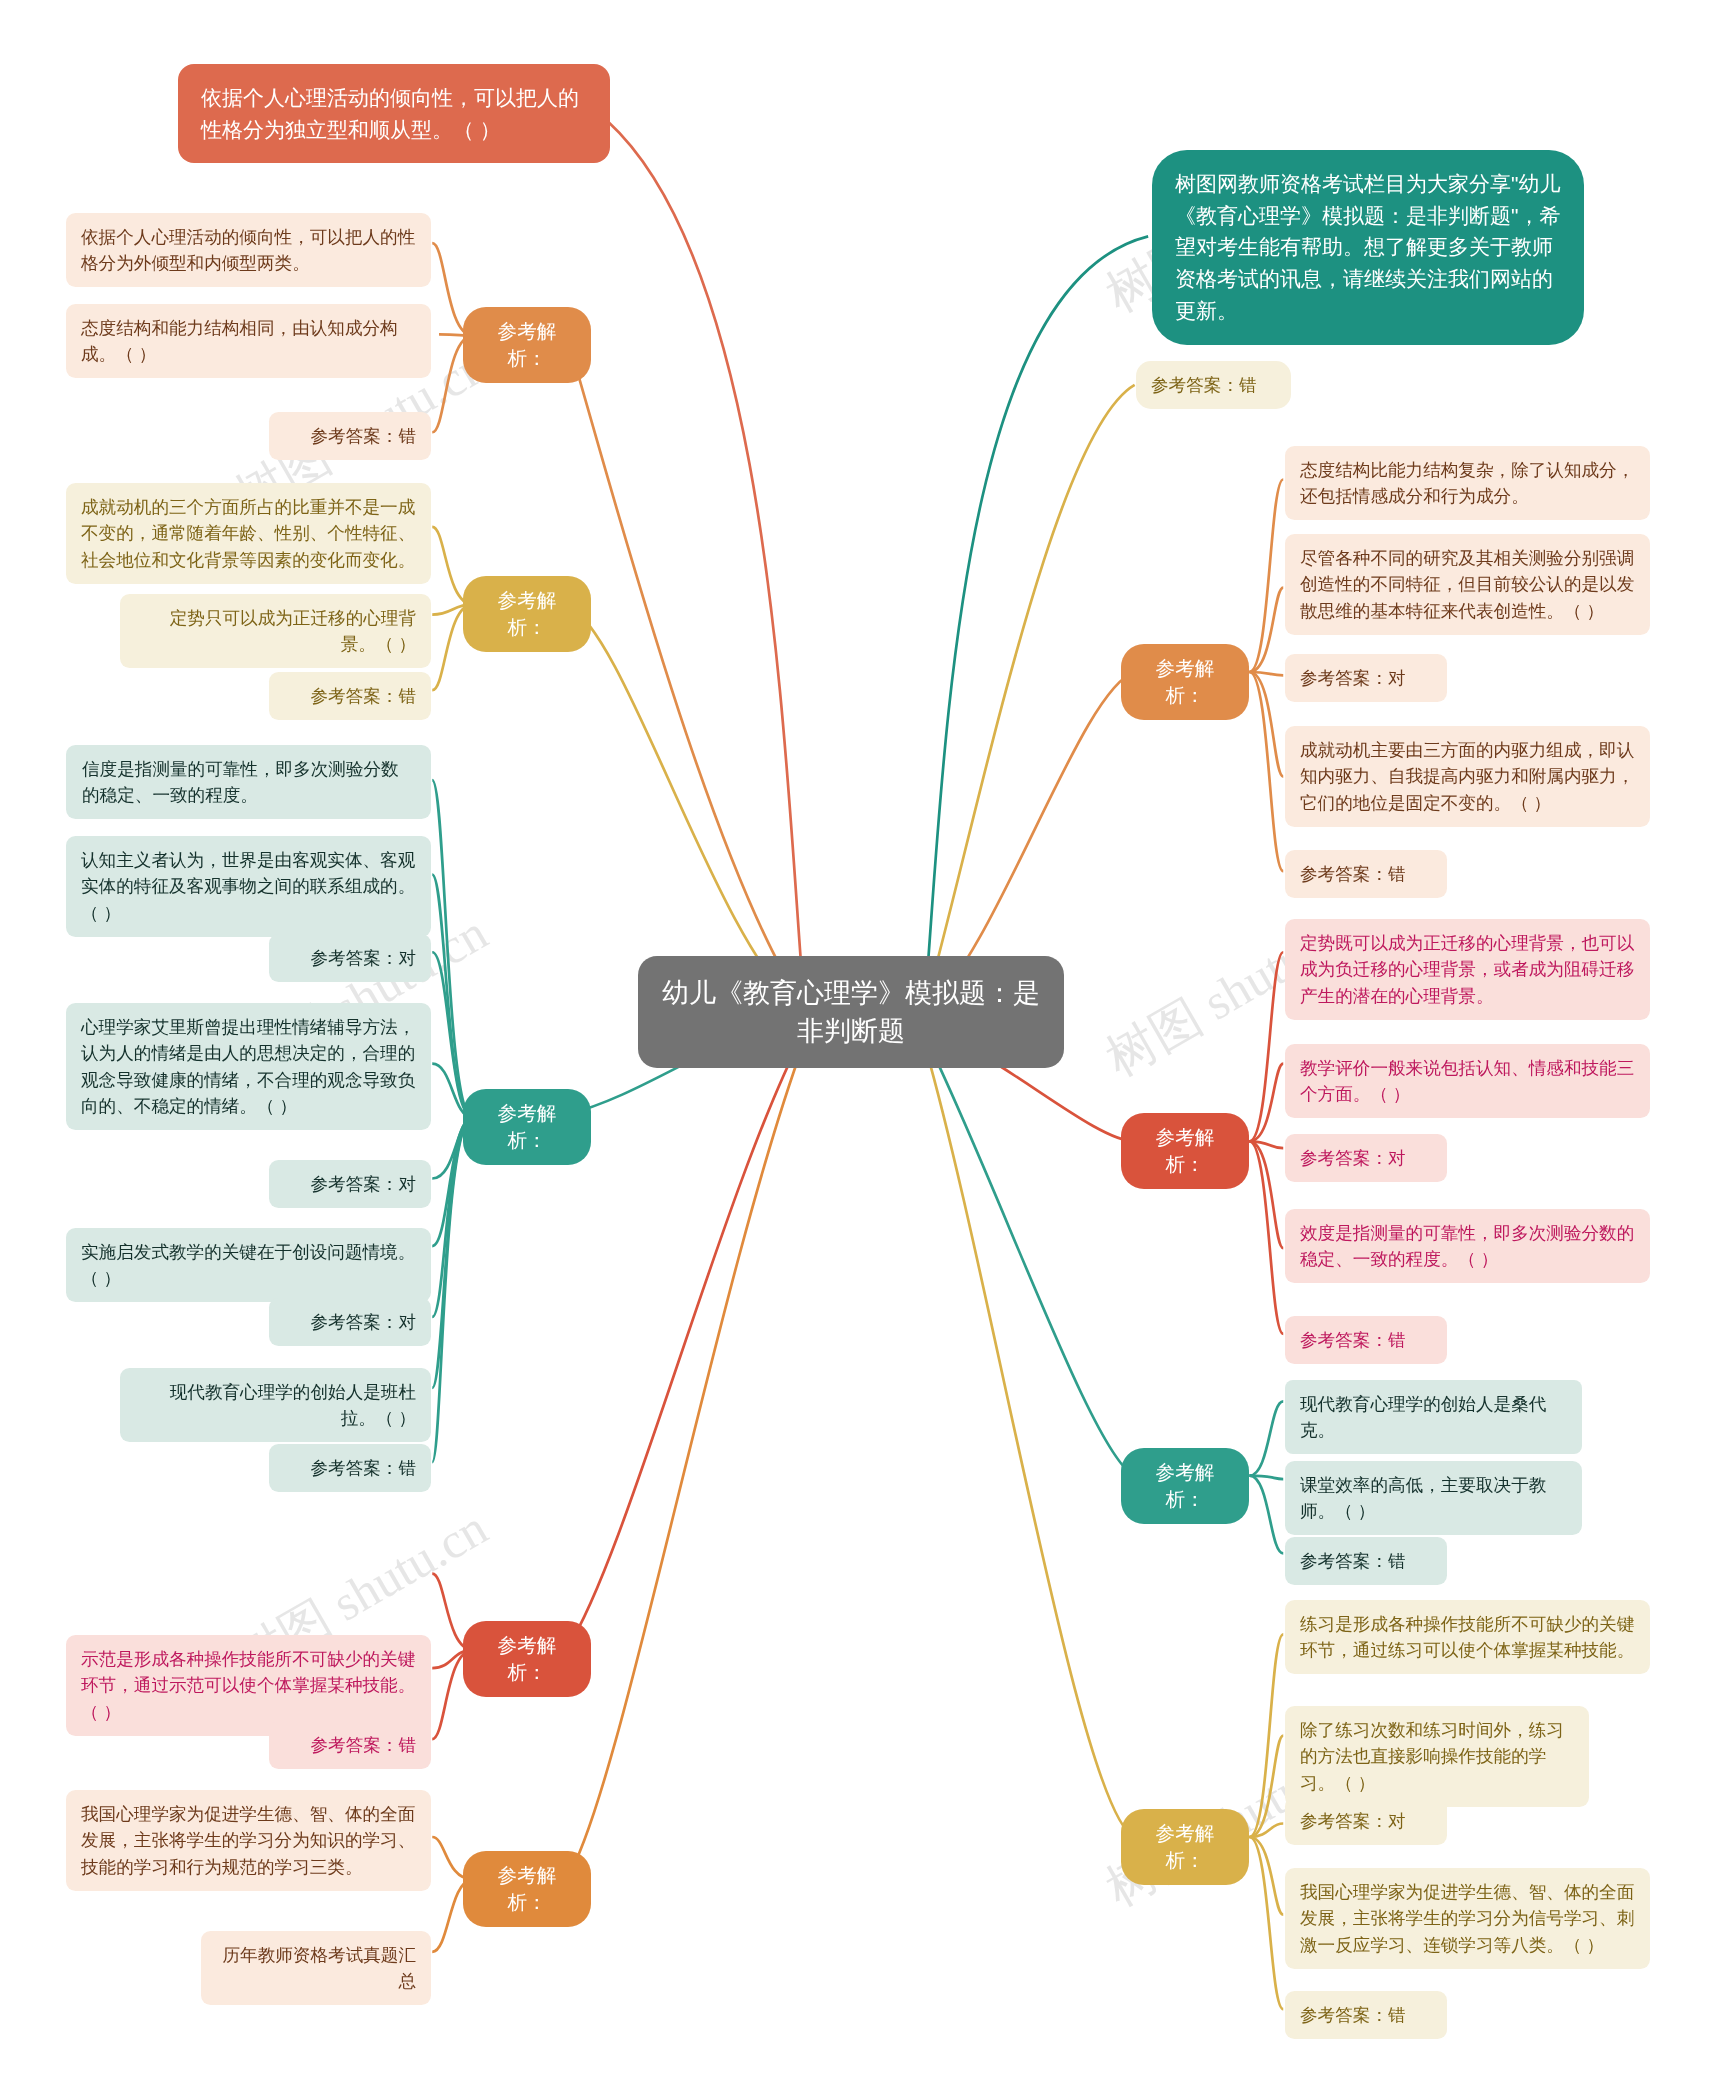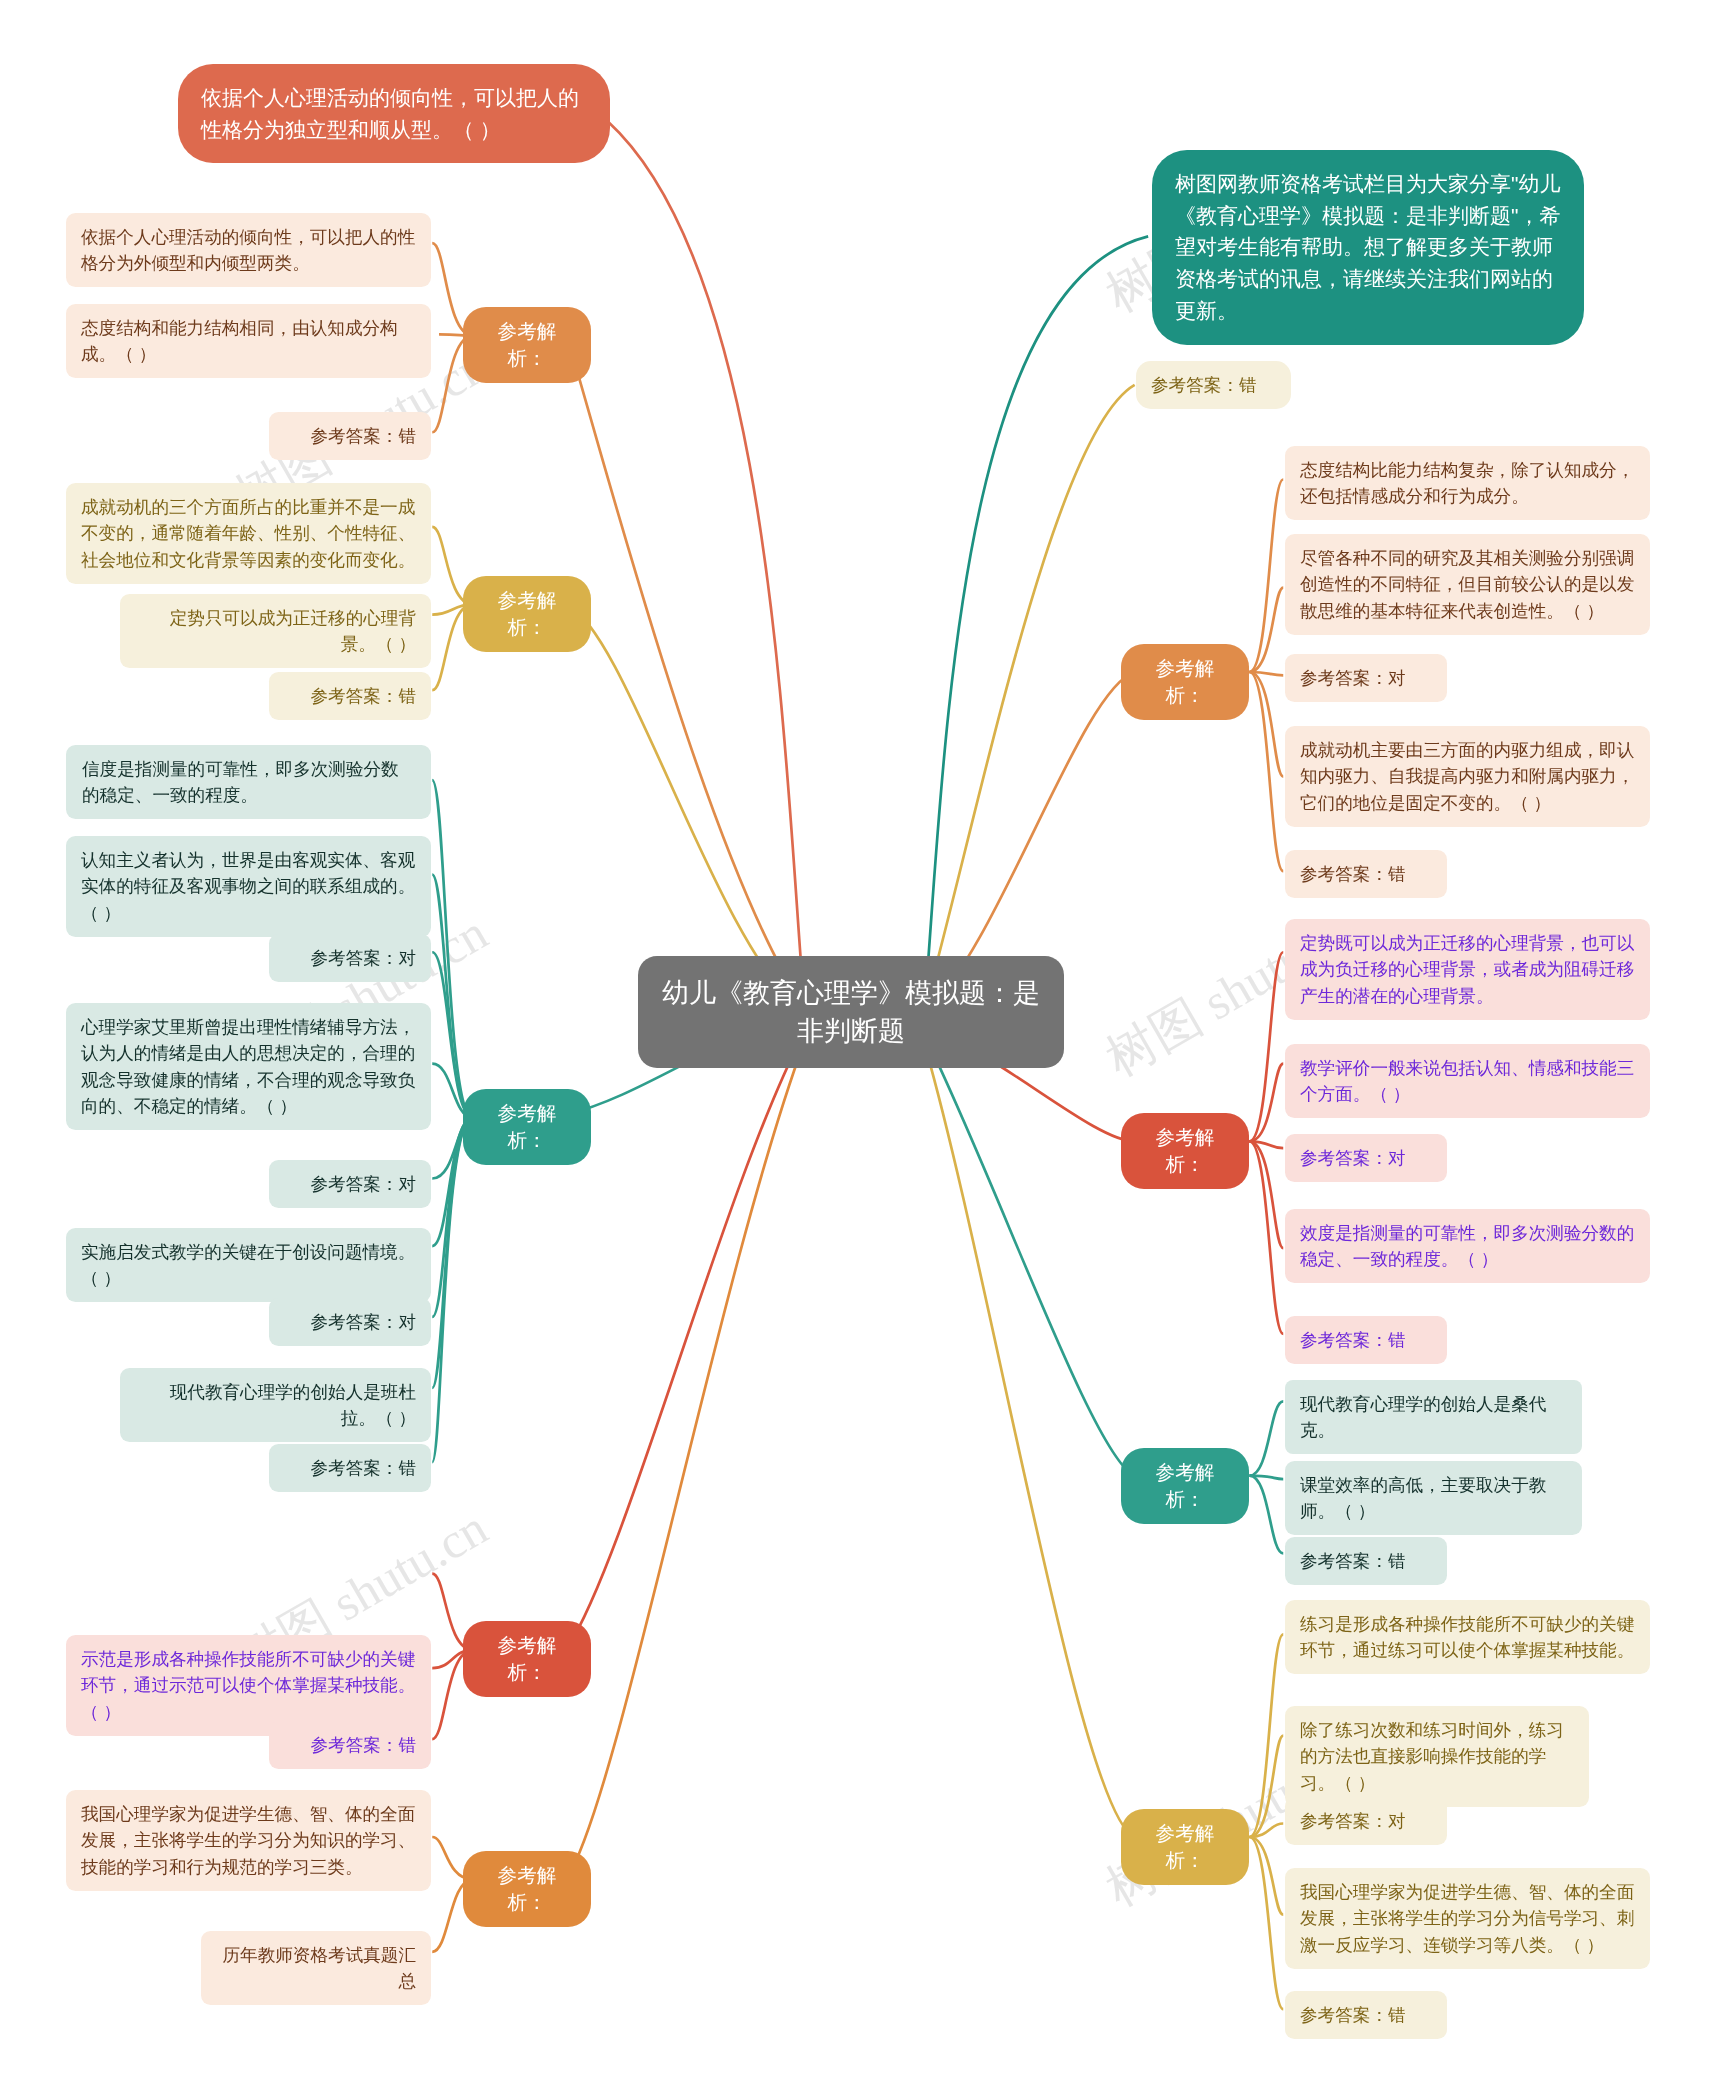--- a/index.html
+++ b/index.html
@@ -32,21 +32,21 @@
   .blabel.c-rose{background:#d9533c;}
   .blabel.c-orange2{background:#e08a3c;}
   .blabel.c-teal2{background:#2f9e8c;}
   .blabel.c-gold2{background:#d9b14a;}
 
   
   .leaf{border-radius:9.5px;font-size:17.6px;line-height:1.5;padding:10.8px 15px;}
   .leaf.t-peach{background:#fbeade;color:#6d3a1b;}
   .leaf.t-cream{background:#f6f0dc;color:#7d6316;}
   .leaf.t-mint{background:#d9e9e4;color:#14312c;}
-  .leaf.t-rose{background:#fadfdb;color:#6d28d9;}
+  .leaf.t-rose{background:#fadfdb;color:#be185d;}
   .right-al{text-align:right;}
 </style>
 </head>
 <body>
 
 <div id="canvas">
 
   <div class="wm" style="left:223px;top:473px;">树图 shutu.cn</div>
   <div class="wm" style="left:223px;top:1040px;">树图 shutu.cn</div>
   <div class="wm" style="left:223px;top:1635px;">树图 shutu.cn</div>
@@ -119,21 +119,21 @@
       <path d="M1850,2720 C1880,2720 1880,2700 1900,2700" stroke="#d9b14a"></path>
       <path d="M1850,2720 C1885,2720 1885,2835 1900,2835" stroke="#d9b14a"></path>
       <path d="M1850,2720 C1880,2720 1880,2975 1900,2975" stroke="#d9b14a"></path>
     </g>
   </svg>
 
   <div class="node root" style="left:638px;top:956px;width:426px;">
     <span>幼儿《教育心理学》模拟题：是非判断题</span>
   </div>
 
-  <div class="node l1 red" style="left:178px;top:64px;width:432px;">
+  <div class="node l1 red" style="left:178px;top:64px;width:432px;border-radius:16px;">
     <span>依据个人心理活动的倾向性，可以把人的性格分为独立型和顺从型。（ ）</span>
   </div>
 
   <div class="node l1 teal" style="left:1152px;top:150px;width:432px;">
     <span>树图网教师资格考试栏目为大家分享"幼儿《教育心理学》模拟题：是非判断题"，希望对考生能有帮助。想了解更多关于教师资格考试的讯息，请继续关注我们网站的更新。</span>
   </div>
 
   <div class="node blabel c-orange" style="left:463px;top:307px;width:128px;">
     <span>参考解析：</span>
   </div>

